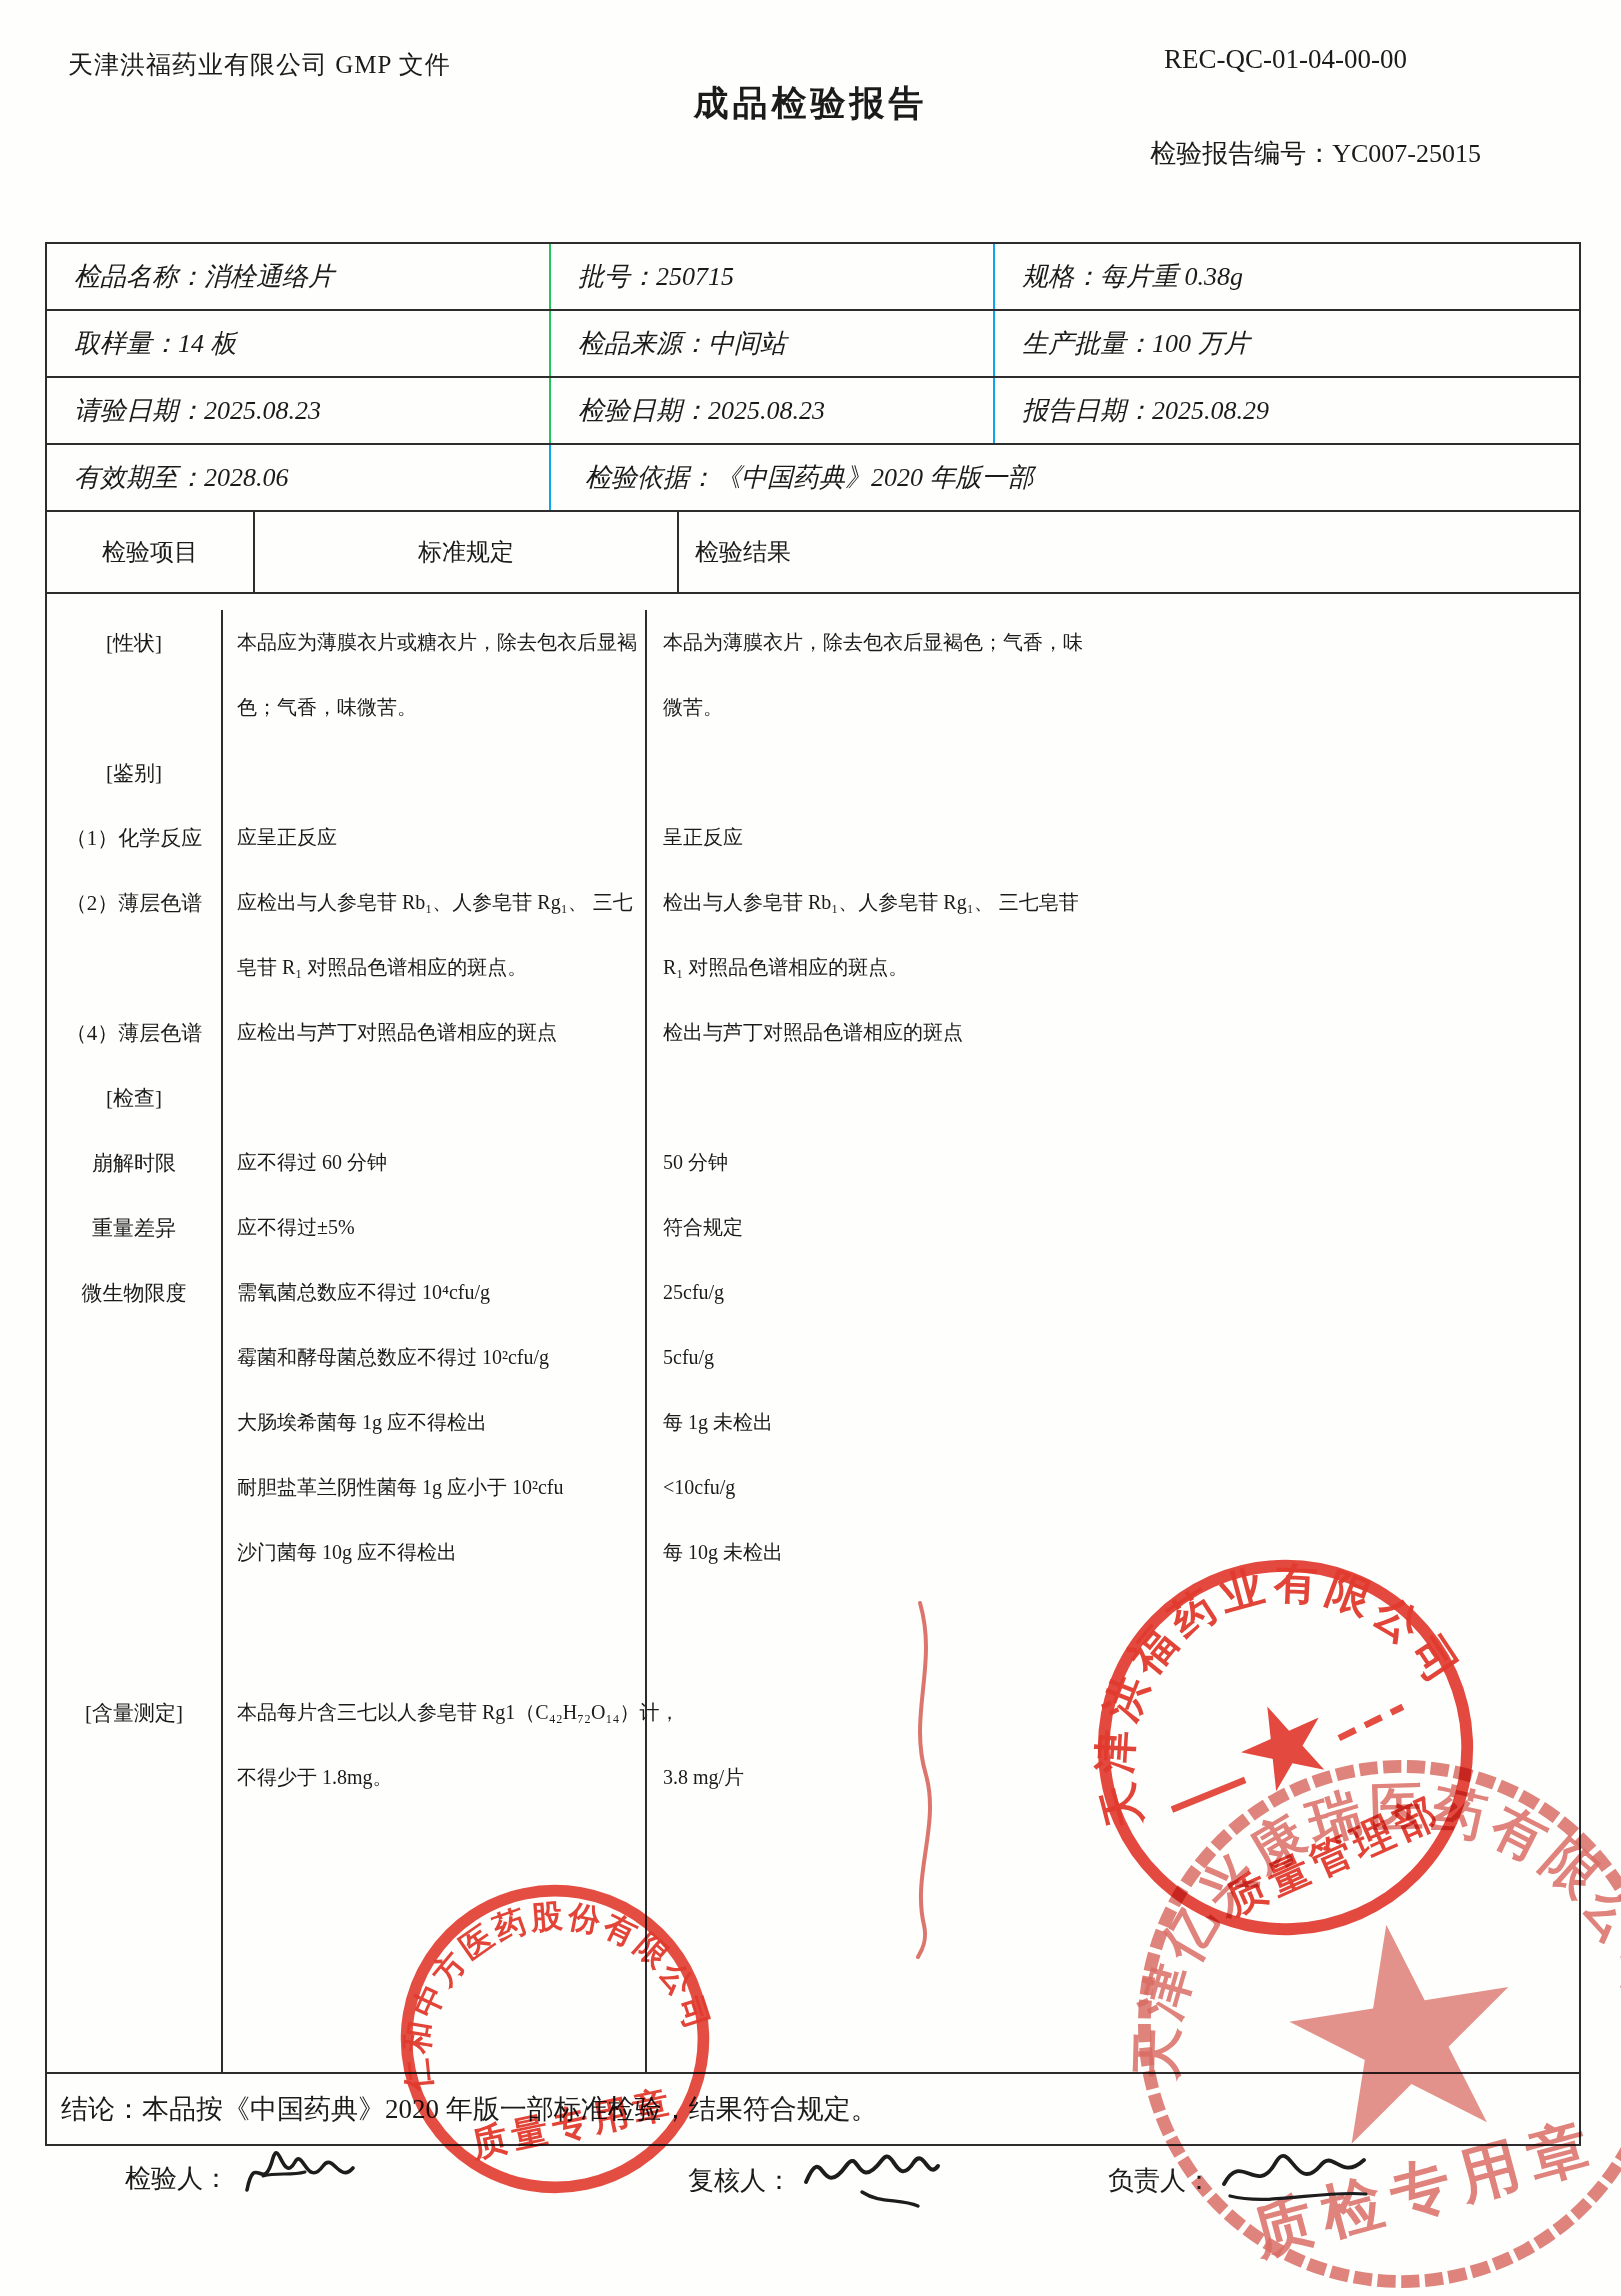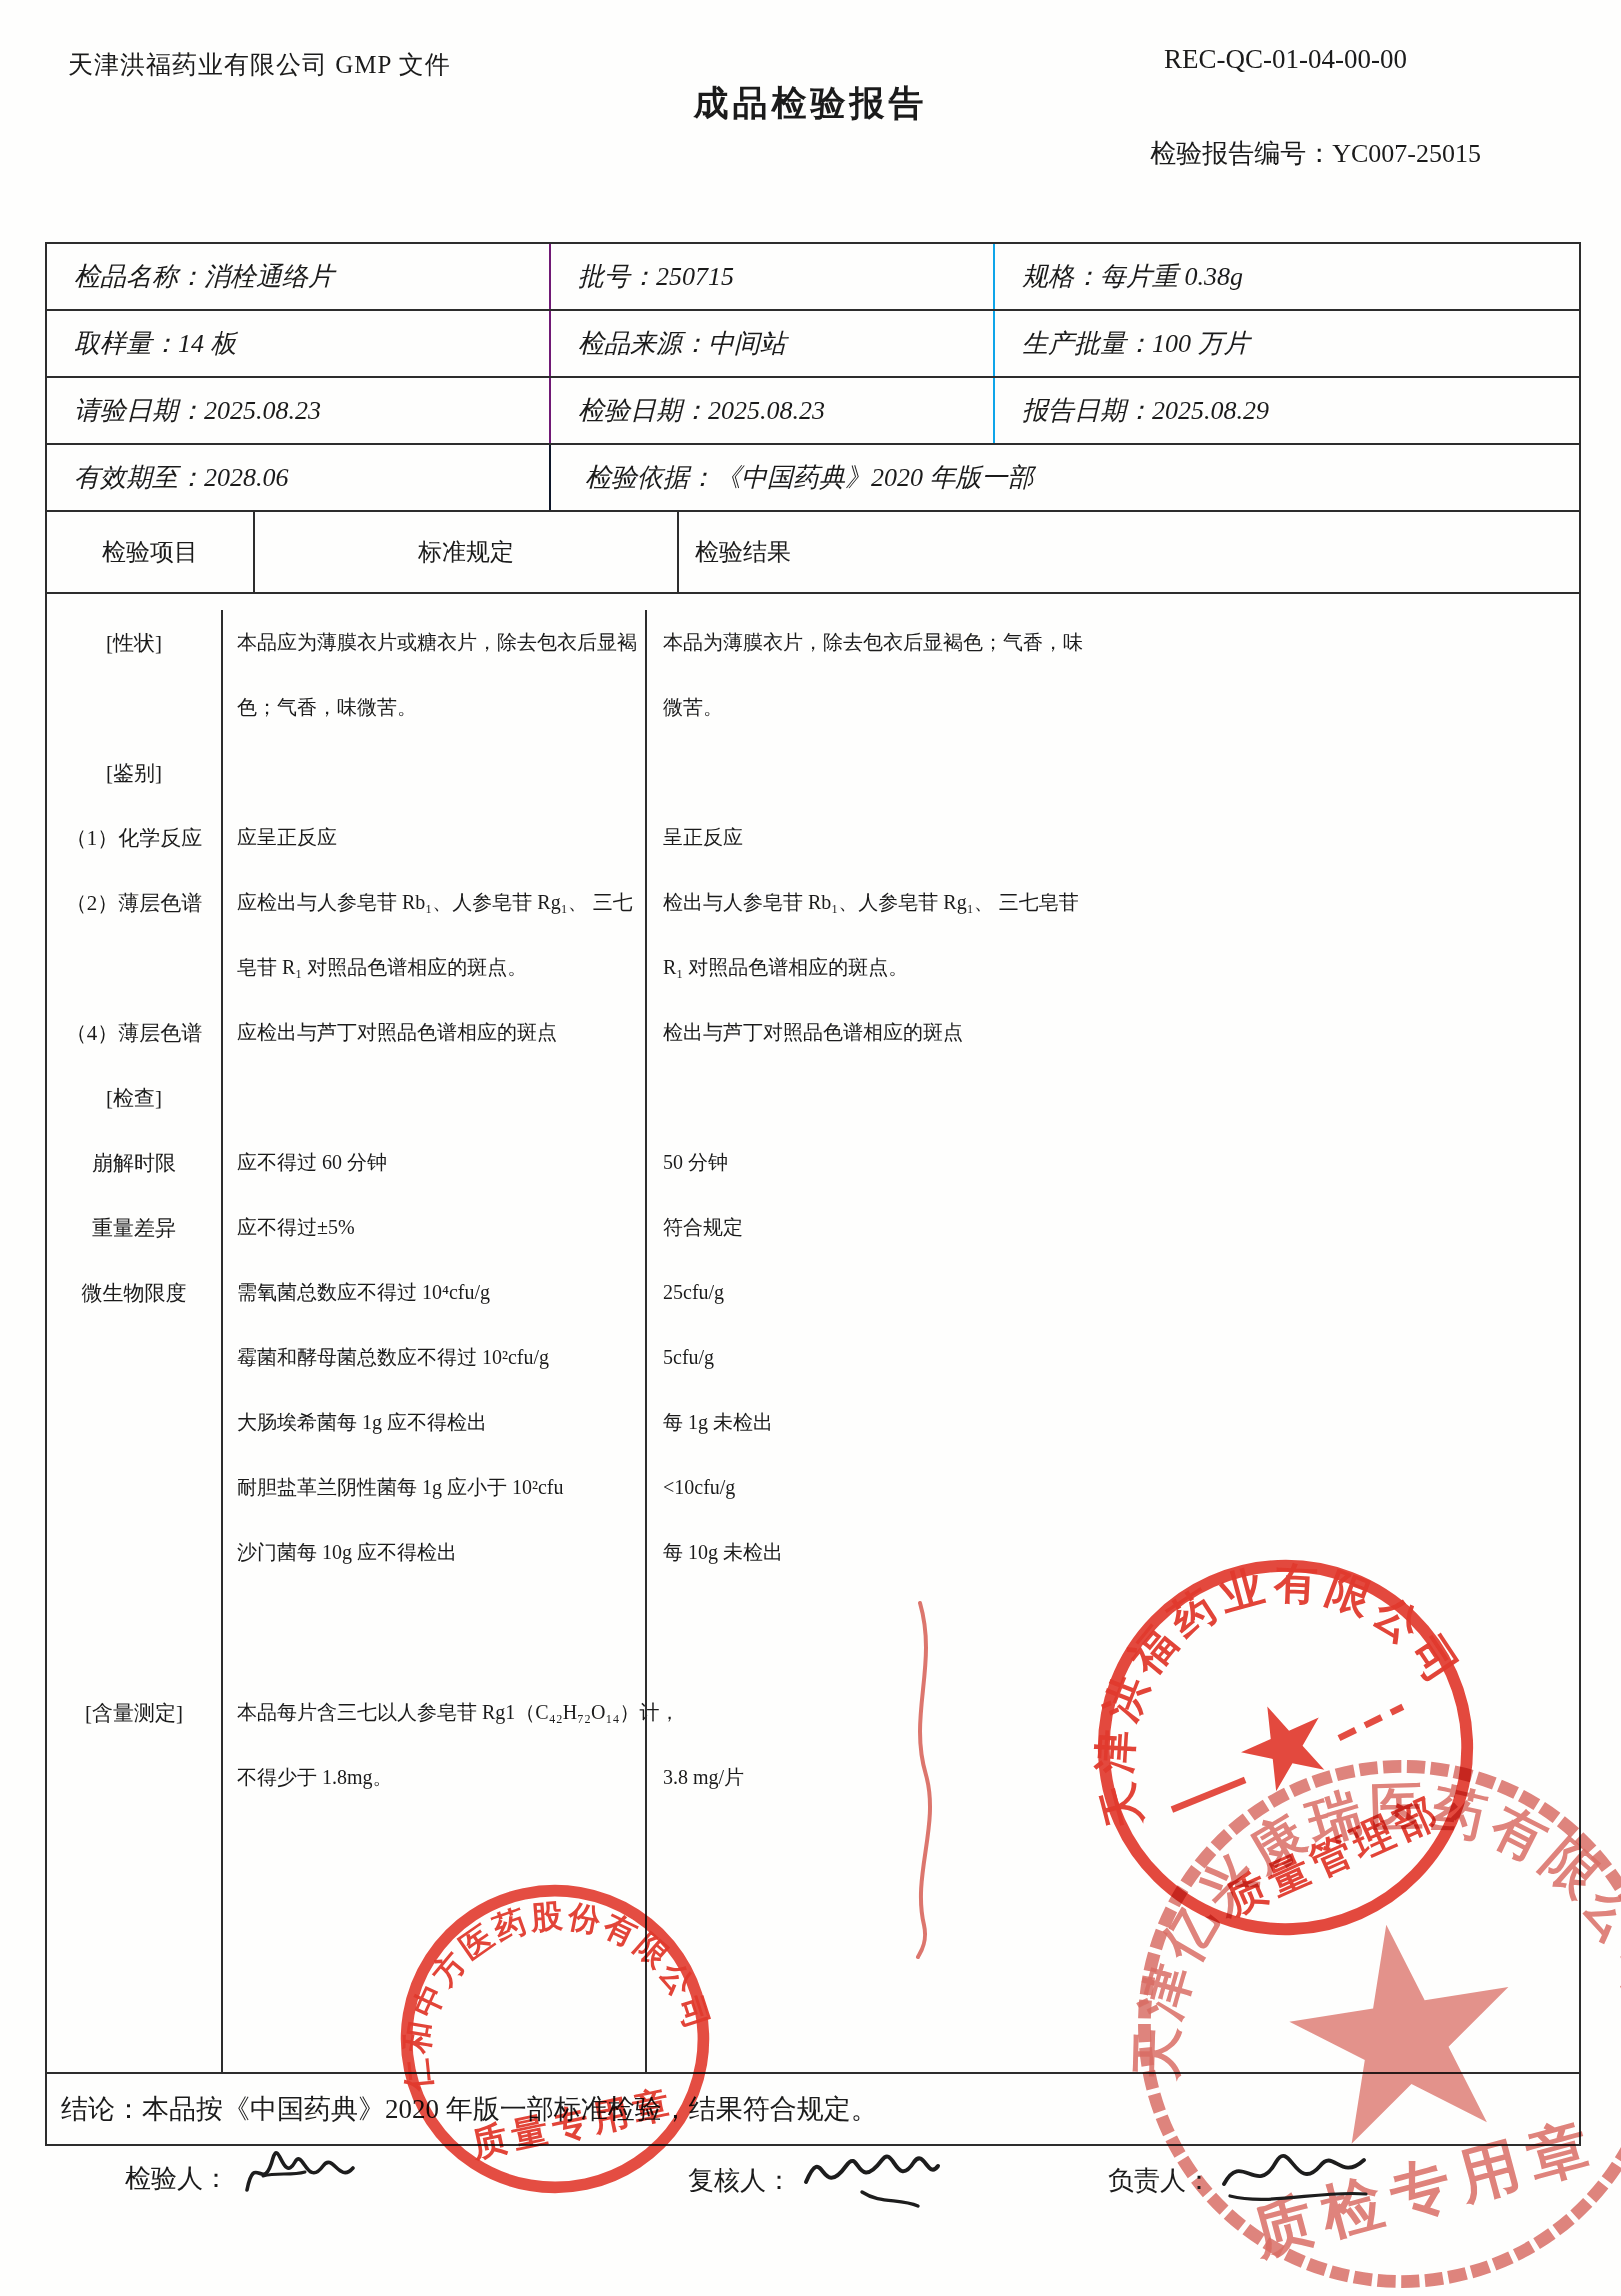--- a/index.html
+++ b/index.html
@@ -12,23 +12,23 @@
   .hdr-company{position:absolute;left:68px;top:48px;font-size:25px;letter-spacing:1px;}
   .hdr-code{position:absolute;left:1164px;top:44px;font-size:27px;}
   .title{position:absolute;left:0;top:80px;width:100%;text-align:center;
          font-size:35px;font-weight:700;letter-spacing:4px;}
   .report-no{position:absolute;right:140px;top:136px;font-size:26px;}
   
   .tbl{position:absolute;left:45px;top:242px;width:1532px;border:2px solid #2d2d2d;}
   .info-row{display:flex;height:65px;border-bottom:2px solid #2d2d2d;}
   .cell{display:flex;align-items:center;padding-left:27px;font-size:26px;white-space:nowrap;font-style:italic;}
   .c1{width:475px;}
-  .c2{width:415px;border-left:2px solid #701a75;}
+  .c2{width:415px;border-left:2px solid #22c55e;}
   .c3{flex:1;border-left:2px solid #0ea5e9;}
-  .c2wide{flex:1;border-left:2px solid #0f172a;padding-left:34px;}
+  .c2wide{flex:1;border-left:2px solid #0ea5e9;padding-left:34px;}
   .sec-row{display:flex;height:80px;border-bottom:2px solid #2d2d2d;}
   .sec-item{width:206px;display:flex;align-items:center;justify-content:center;font-size:24px;}
   .sec-std{width:422px;border-left:2px solid #2d2d2d;display:flex;align-items:center;justify-content:center;font-size:24px;}
   .sec-res{flex:1;border-left:2px solid #2d2d2d;display:flex;align-items:center;padding-left:16px;font-size:24px;}
   .spec-body{position:relative;height:1462px;border-bottom:2px solid #2d2d2d;}
   .vline{position:absolute;top:0;bottom:0;width:2px;background:#2d2d2d;}
   .vline1{left:174px;} .vline2{left:598px;}
   .spec-row{display:flex;}
   .spec-item{width:174px;}
   .spec-std{width:424px;padding-left:16px;box-sizing:border-box;}

